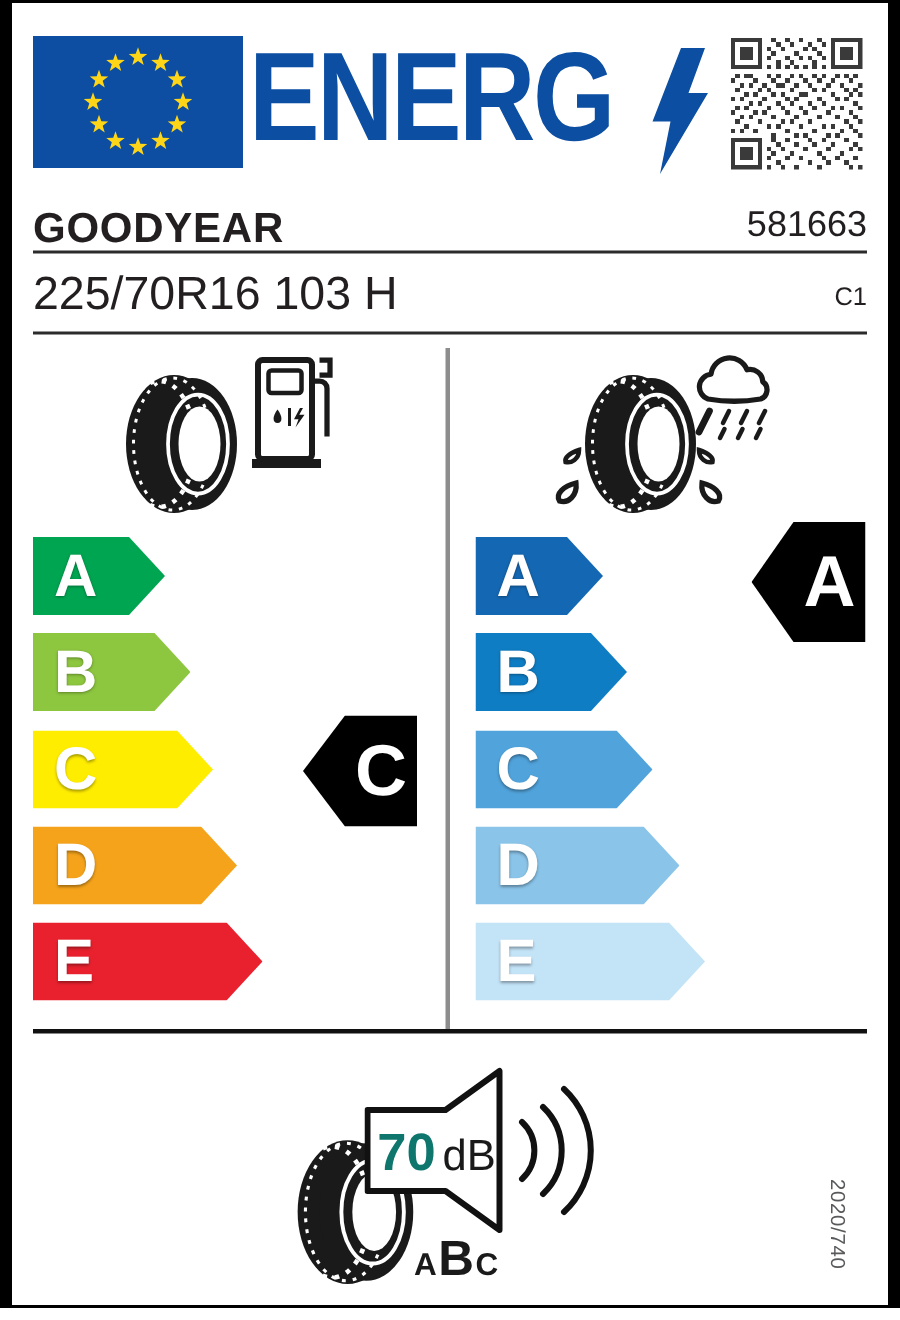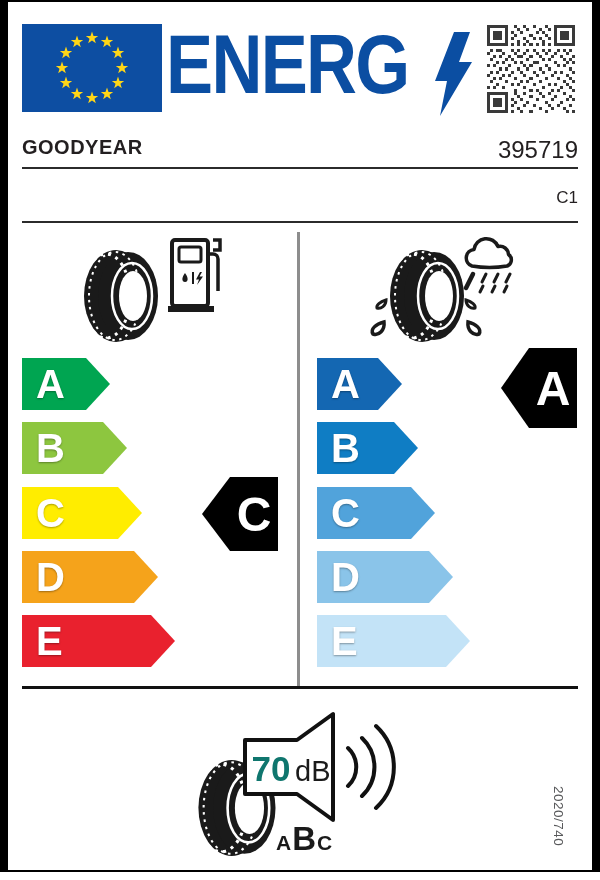--- a/index.html
+++ b/index.html
@@ -10,21 +10,21 @@
   .bar-left{left:0;top:0;width:8px;height:872px;background:#000;}
   .bar-right{left:592px;top:0;width:8px;height:872px;background:#000;}
   .bar-top{left:0;top:0;width:600px;height:2px;background:#000;}
   .bar-bottom{left:0;top:870px;width:600px;height:2px;background:#000;}
   
   .flag{left:22px;top:24px;}
   .energ{left:166px;top:16px;height:96px;line-height:96px;font-size:84px;font-weight:bold;
          color:#0b4ea2;letter-spacing:-2px;transform:scaleX(.84);transform-origin:left center;white-space:nowrap;}
   .bolt{left:432px;top:32px;}
   .qr{left:487px;top:25px;}
-  .brand{left:22px;top:136px;font-size:20px;font-weight:bold;letter-spacing:.5px;color:#231f20;}
+  .brand{left:22px;top:136px;font-size:28px;font-weight:bold;letter-spacing:.5px;color:#231f20;}
   .article{right:22px;top:136px;font-size:24px;color:#231f20;}
   .rule{left:22px;width:556px;height:2px;background:#2b2b2b;}
   .size{left:22px;top:178px;font-size:31px;color:#231f20;}
   .tclass{right:22px;top:188px;font-size:17px;color:#231f20;}
   
   .divider{left:297px;top:232px;width:3px;height:456px;background:#8d8d8d;}
   .noise-rule{left:22px;top:686px;width:556px;height:3px;background:#111;}
   
   .row{height:52px;}
   .row .grade{position:absolute;left:14px;top:0;height:52px;display:flex;align-items:center;
@@ -107,23 +107,24 @@
         M10 23h1v1h-1z M14 23h1v1h-1z M18 23h1v1h-1z M22 23h1v1h-1z M27 23h1v1h-1z
         M8 24h1v1H8z M11 24h1v1h-1z M16 24h1v1h-1z M21 24h1v1h-1z M26 24h1v1h-1z M28 24h1v1h-1z
         M9 25h1v1H9z M13 25h1v1h-1z M19 25h1v1h-1z M24 25h1v1h-1z
         M8 26h1v1H8z M12 26h1v1h-1z M15 26h1v1h-1z M20 26h1v1h-1z M23 26h1v1h-1z M27 26h1v1h-1z
         M10 27h1v1h-1z M17 27h1v1h-1z M21 27h1v1h-1z M25 27h1v1h-1z
         M8 28h1v1H8z M11 28h1v1h-1z M14 28h1v1h-1z M19 28h1v1h-1z M26 28h1v1h-1z M28 28h1v1h-1z"></path>
     </svg>
   </div>
 
   <div class="abs brand">GOODYEAR</div>
-  <div class="abs article">395719</div>
+  <div class="abs article">581663</div>
   <div class="abs rule" style="top:167px"></div>
 
+  <div class="abs size">225/70R16 103 H</div>
   <div class="abs tclass">C1</div>
   <div class="abs rule" style="top:221px"></div>
 
   <div class="abs divider"></div>
   <div class="abs noise-rule"></div>
 
   <div class="abs" style="left:82px;top:248px">
     <svg width="80" height="96" viewBox="0 0 80 96">
       <ellipse cx="34" cy="48" rx="32" ry="46" fill="#1a1a1a"></ellipse>
       <ellipse cx="46" cy="48" rx="30" ry="44" fill="#1a1a1a"></ellipse>

